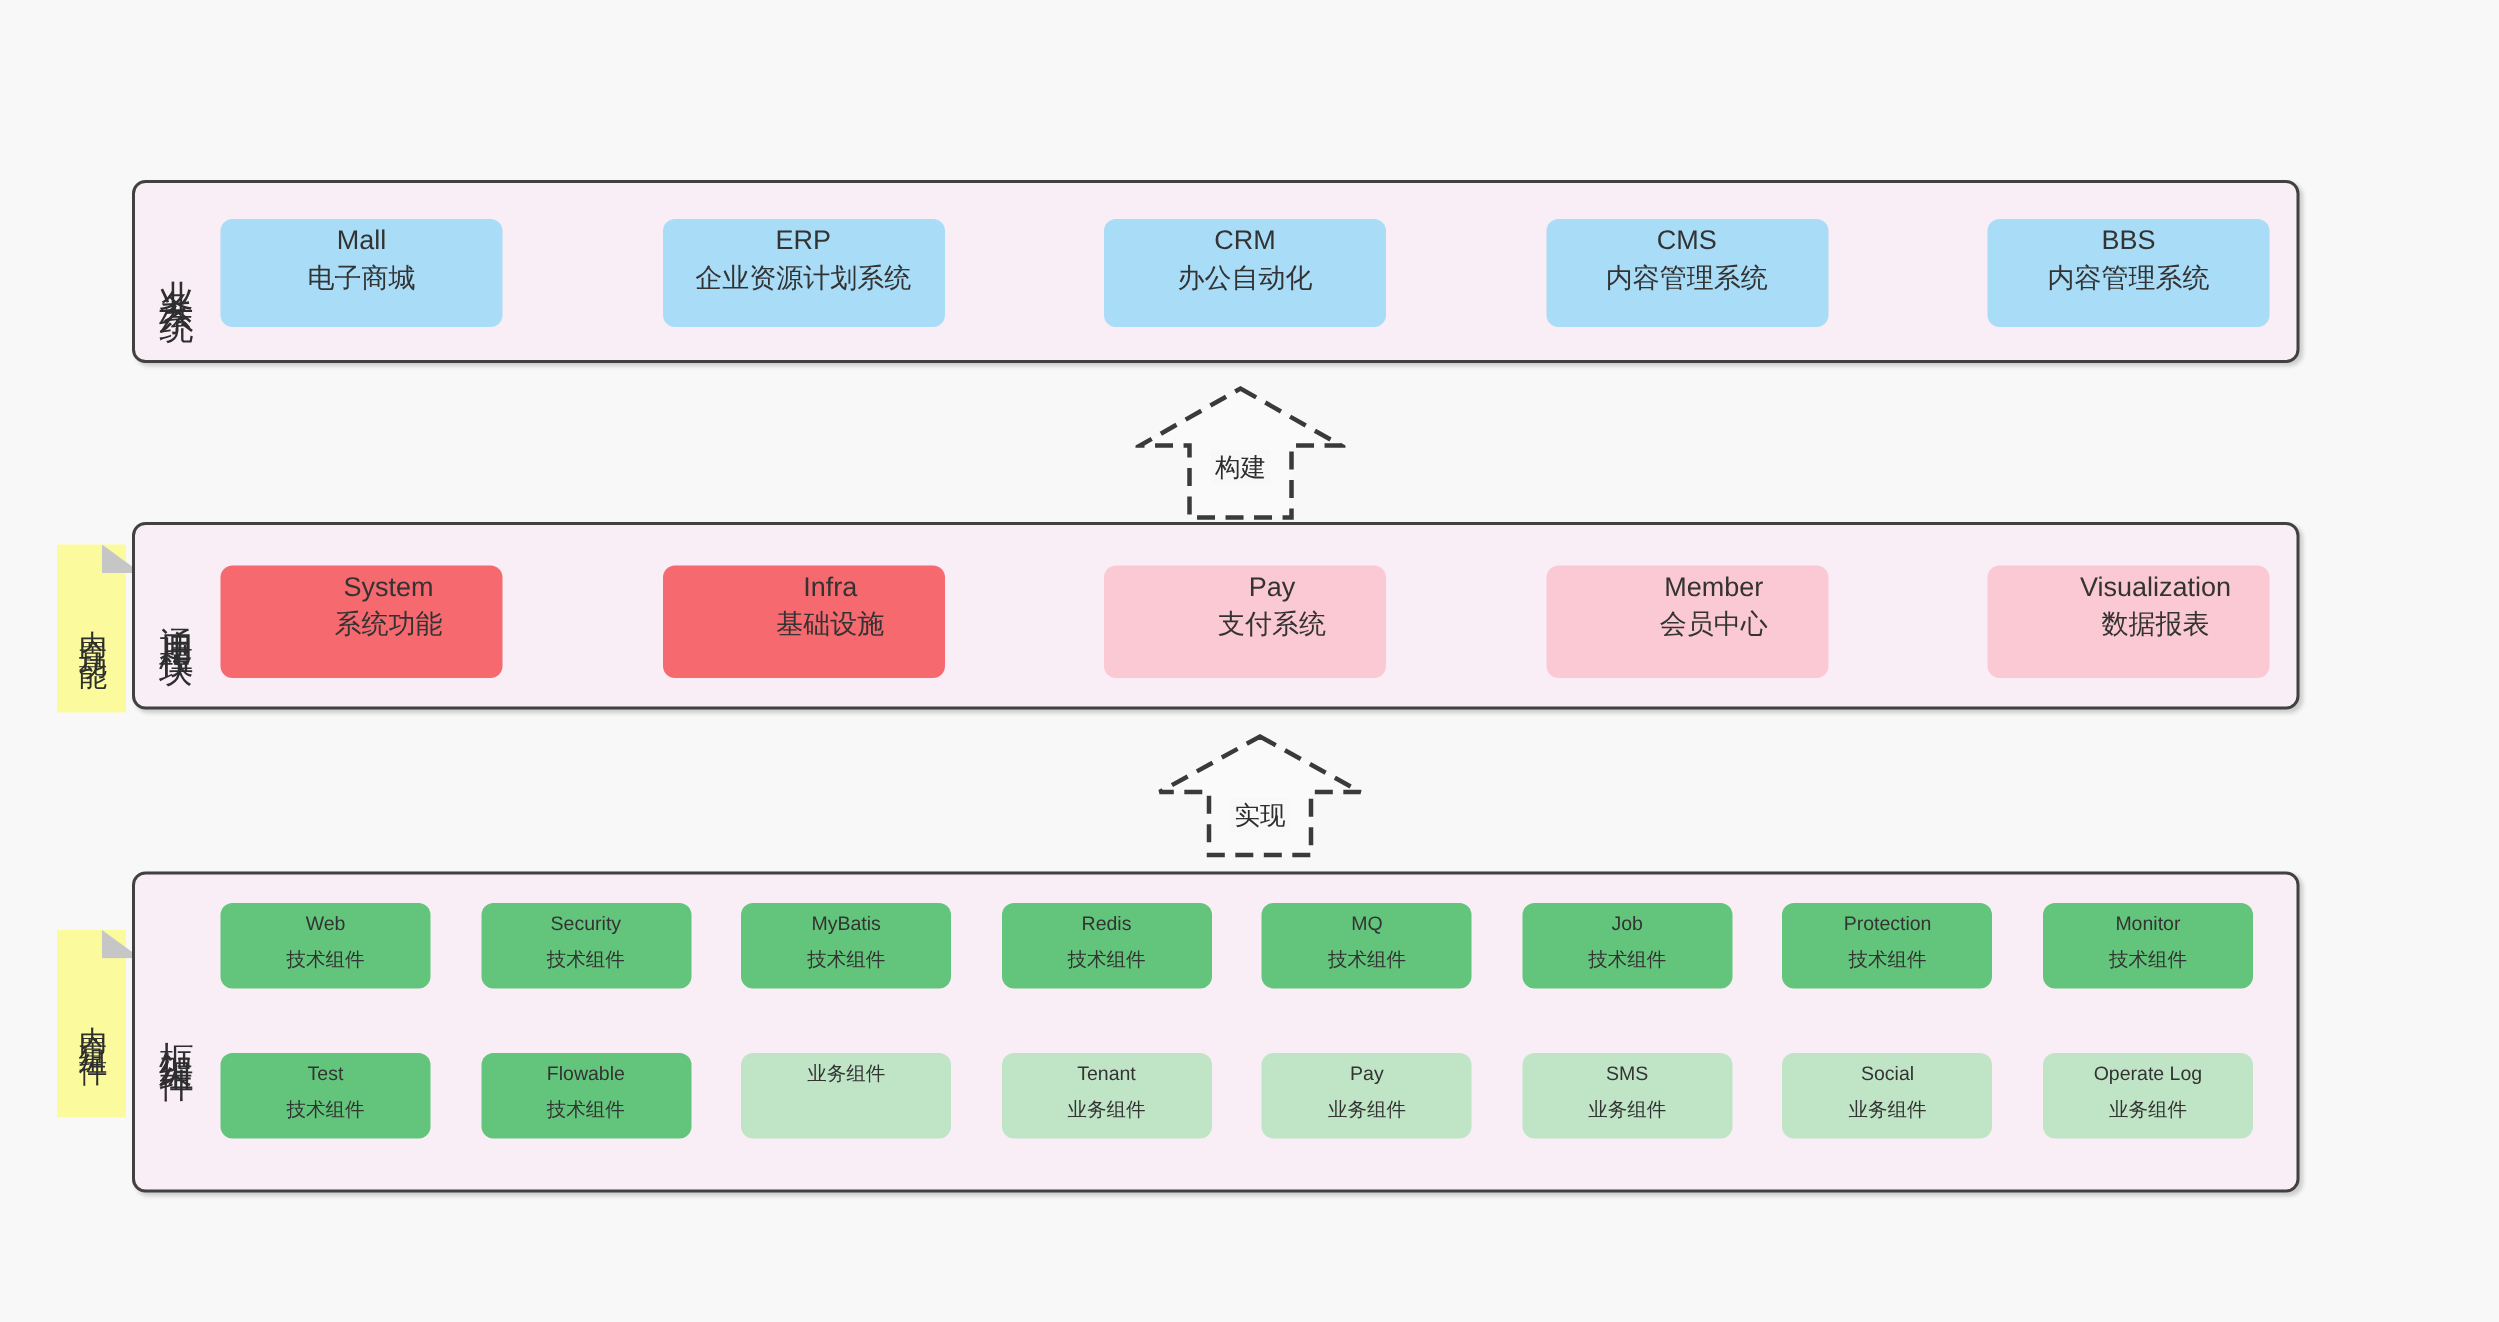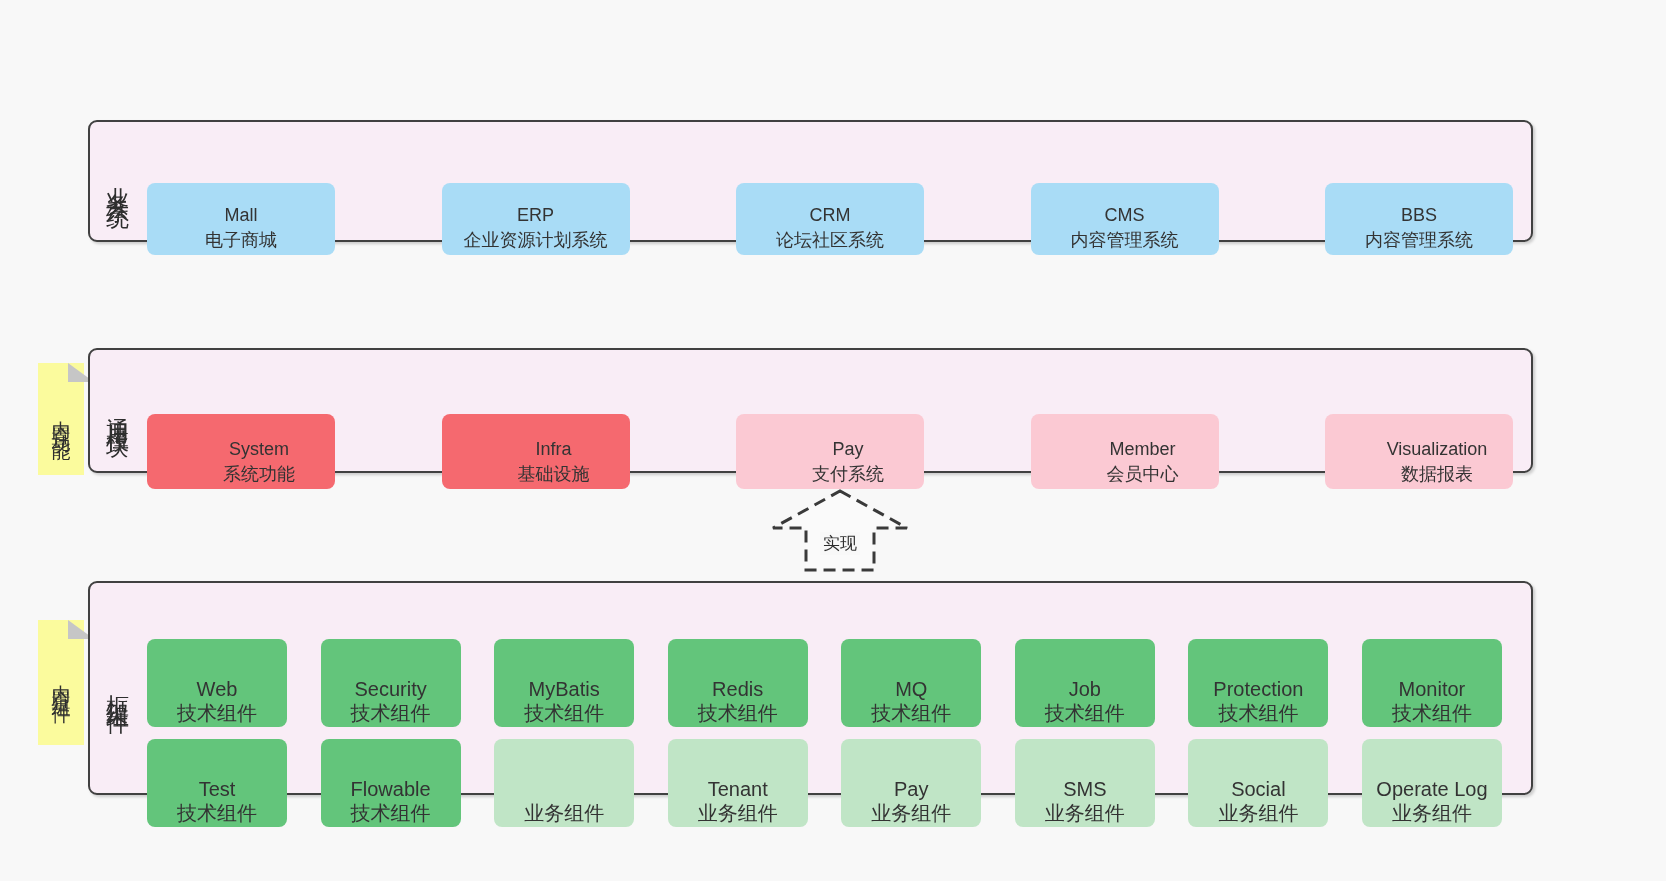--- a/index.html
+++ b/index.html
@@ -50,29 +50,28 @@
     display:flex;justify-content:space-between;
   }
   .l1 .boxes{top:24px;}
   .l2 .boxes{top:27px;}
   .l3 .boxes{right:29px;}
   .l3 .row1{top:19px;}
   .l3 .row2{top:119px;}
 
   .box{
     border-radius:8px;
-    display:flex;flex-direction:column;align-items:center;justify-content:flex-end;
+    display:flex;flex-direction:column;align-items:center;justify-content:flex-start;
     text-align:center;line-height:25px;font-size:18px;
     padding:2px 8px;
-    margin-top:37px;
   }
   .l1 .box,.l2 .box{width:188px;}
   .l1 .box{height:72px;}
   .l2 .box{height:75px;padding-left:44px;}
-  .l3 .box{width:140px;height:88px;line-height:24px;font-size:20px;}
+  .l3 .box{width:140px;height:57px;line-height:24px;font-size:13px;}
 
   .blue{background:var(--blue);}
   .red{background:var(--red);}
   .pink{background:var(--pink);}
   .green{background:var(--green);}
   .lgreen{background:var(--lgreen);}
 
   .note{
     position:absolute;left:38px;width:46px;
     background:var(--yellow);
@@ -111,33 +110,39 @@
       <div class="box blue">
         <span>Mall</span>
         <span>电子商城</span>
       </div>
       <div class="box blue">
         <span>ERP</span>
         <span>企业资源计划系统</span>
       </div>
       <div class="box blue">
         <span>CRM</span>
-        <span>论坛社区系统</span>
+        <span>办公自动化</span>
       </div>
       <div class="box blue">
         <span>CMS</span>
         <span>内容管理系统</span>
       </div>
       <div class="box blue">
         <span>BBS</span>
         <span>内容管理系统</span>
       </div>
     </div>
   </div>
 
+  <div class="arrow arr1">
+    <svg width="140" height="92" viewBox="0 0 140 92">
+      <polygon points="70,3 137,41 104,41 104,89 36,89 36,41 3,41" fill="#fafafa" stroke="#3a3a3a" stroke-width="3" stroke-dasharray="12 7" stroke-linejoin="miter"></polygon>
+    </svg>
+    <span class="arrow-label">构建</span>
+  </div>
 
   <div class="note note1">
     <div class="fold"></div>
     <span>内置功能</span>
   </div>
 
   <div class="layer l2">
     <div class="vlabel">通用模块</div>
     <div class="boxes">
       <div class="box red">

